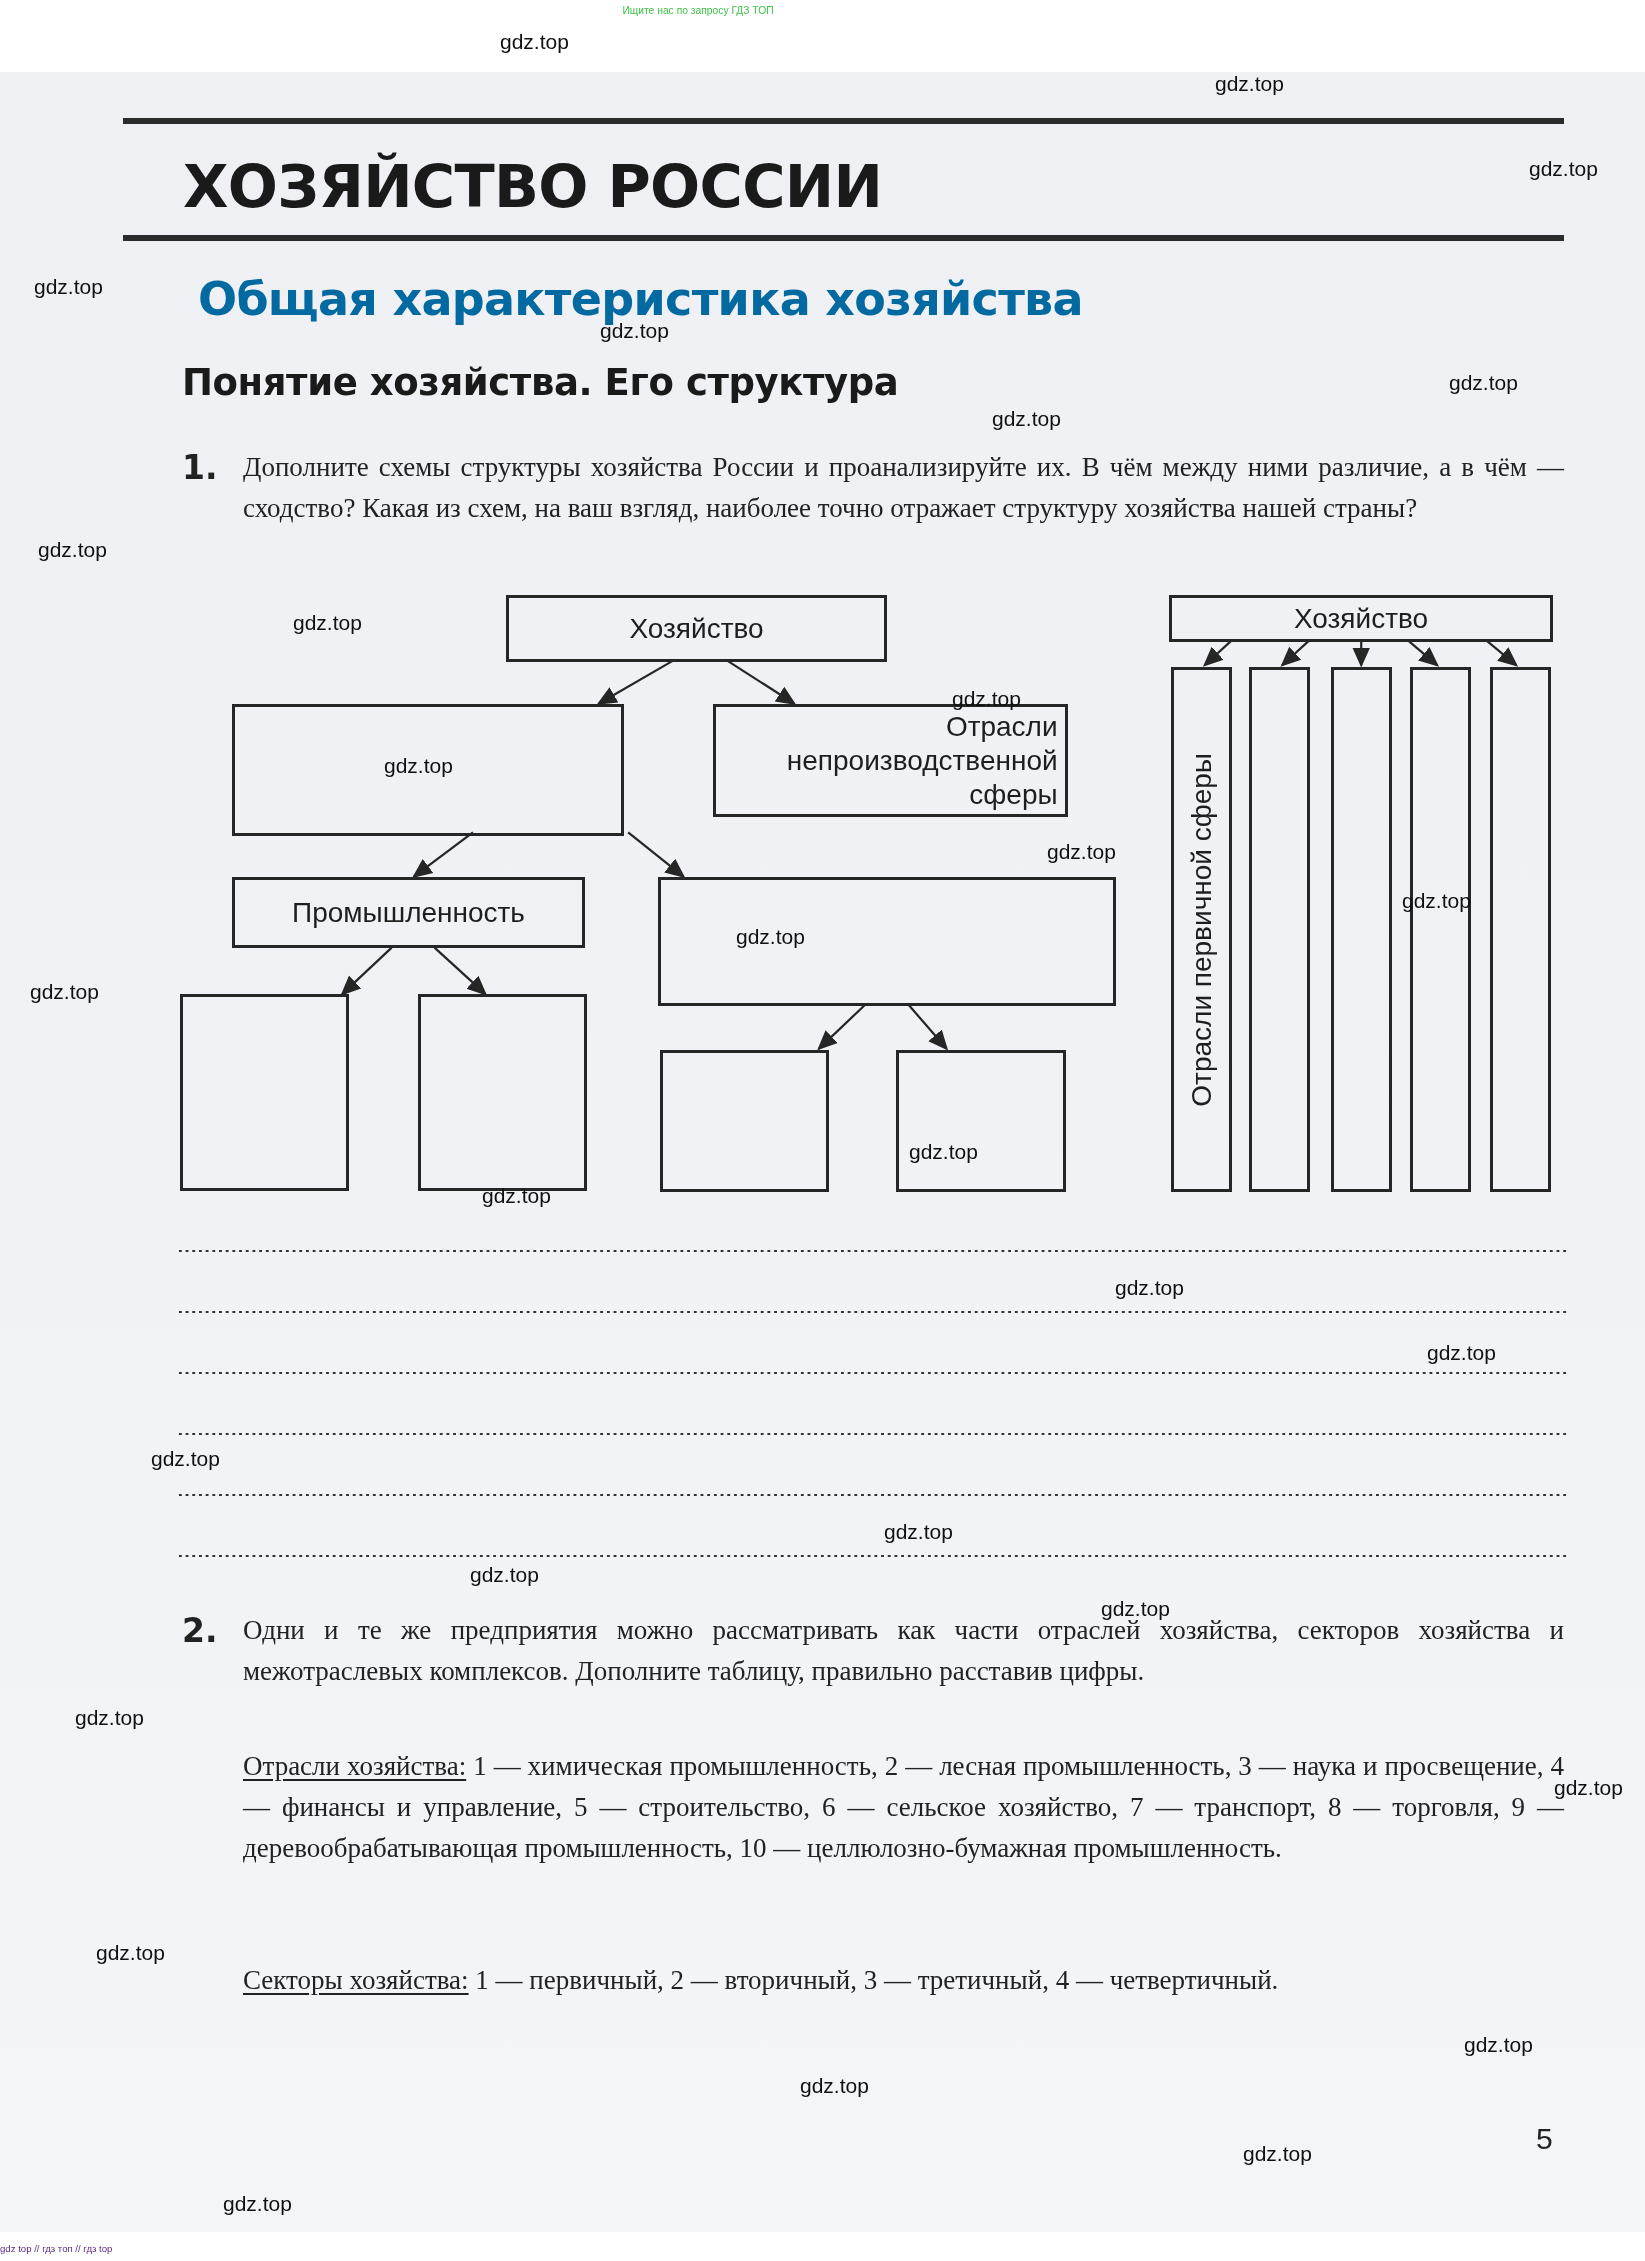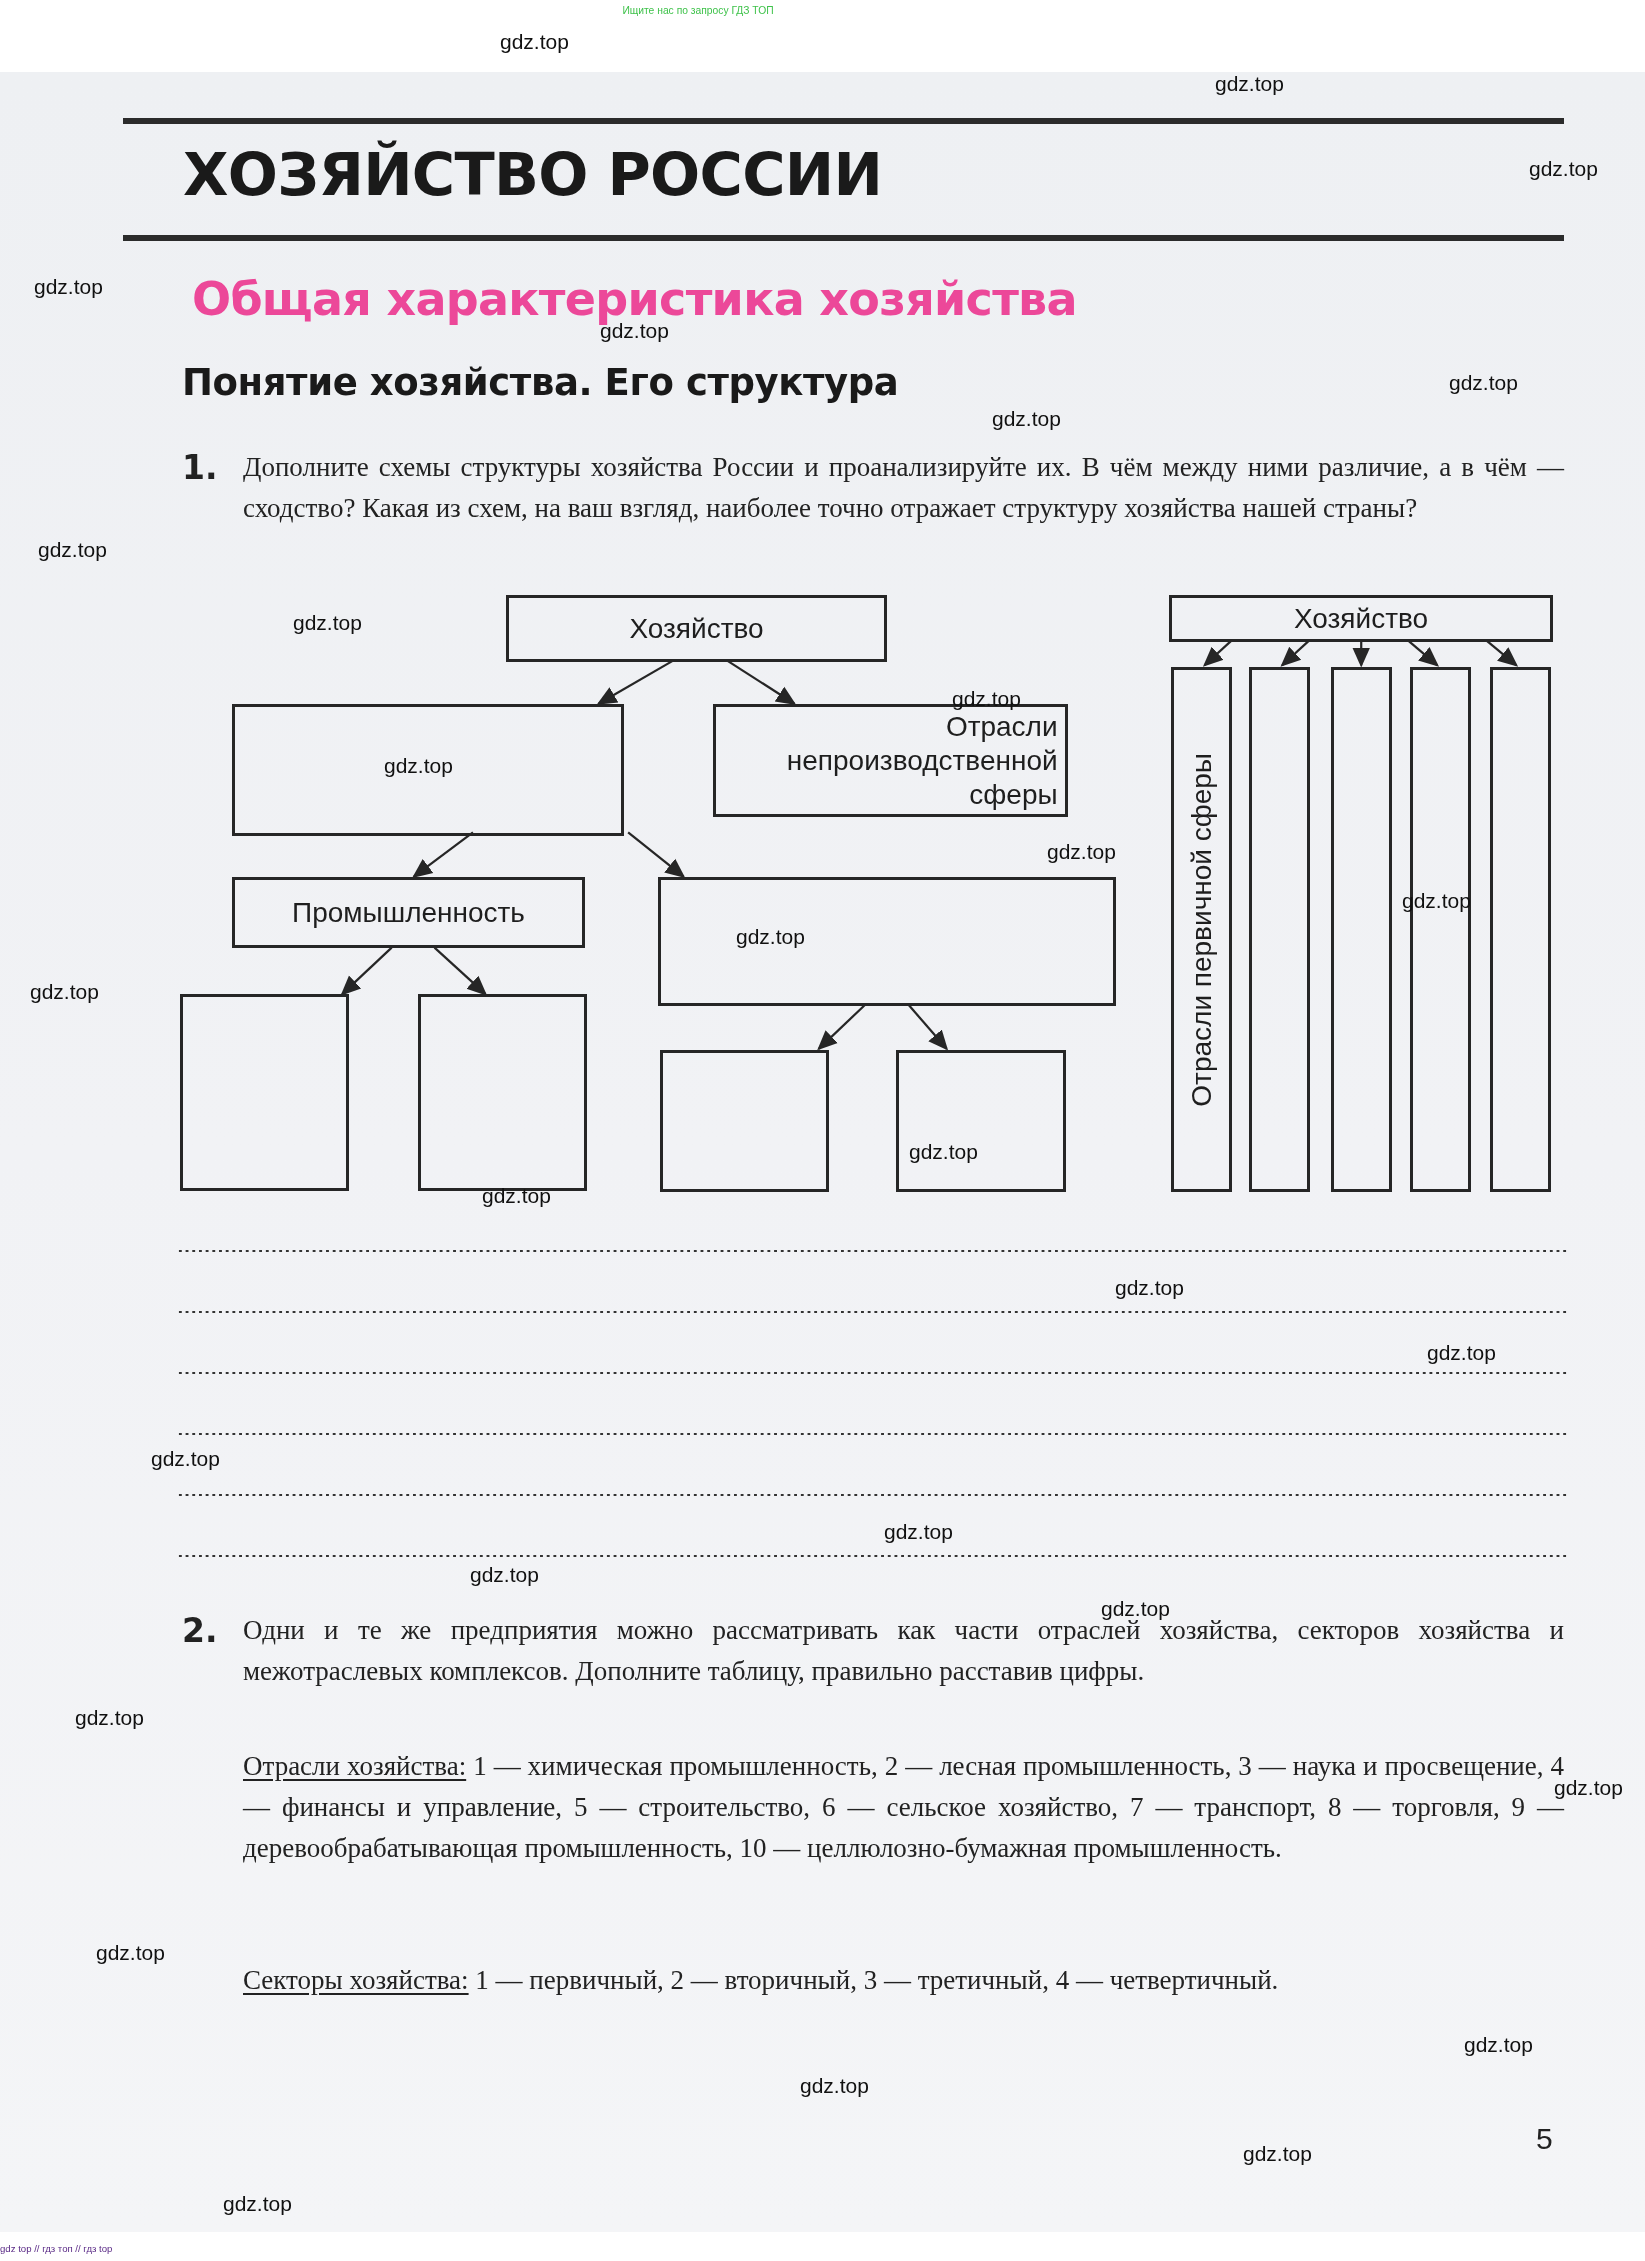--- a/index.html
+++ b/index.html
@@ -1,22 +1,22 @@
 <!DOCTYPE html>
 <html style="font-size:12px"><head>
 <meta charset="utf-8">
 <style>
   html,body{margin:0;padding:0;}
   body{width:1645px;height:2261px;position:relative;background:#ffffff;overflow:hidden;font-family:"Liberation Sans",sans-serif;color:#1e1e1e;}
   .page{position:absolute;left:0;top:72px;width:1645px;height:2160px;background:linear-gradient(180deg,#eef0f3 0%,#f1f2f5 50%,#f4f5f7 100%);}
   .banner{position:absolute;left:0;top:0;width:1396px;height:22px;text-align:center;font-size:10.3px;color:#3ec24a;line-height:21px;font-family:"Liberation Sans",sans-serif;}
   .footer{position:absolute;left:0;top:2238px;width:1645px;height:22px;font-size:9.6px;color:#5a2a86;line-height:21px;}
   .rule{position:absolute;left:123px;width:1441px;height:6px;background:#2b2b2b;}
-  .h1{position:absolute;left:183px;top:140px;font-size:59px;font-weight:bold;letter-spacing:-0.7px;font-family:"DejaVu Sans",sans-serif;color:#1a1a1a;}
-  .h2{position:absolute;left:192px;top:272px;font-size:46px;font-weight:bold;font-family:"DejaVu Sans",sans-serif;color:#ec4899;letter-spacing:-0.7px;}
+  .h1{position:absolute;left:183px;top:152px;font-size:59px;font-weight:bold;letter-spacing:-0.7px;font-family:"DejaVu Sans",sans-serif;color:#1a1a1a;}
+  .h2{position:absolute;left:198px;top:272px;font-size:46px;font-weight:bold;font-family:"DejaVu Sans",sans-serif;color:#0369a1;letter-spacing:-0.7px;}
   .h3{position:absolute;left:182px;top:361px;font-size:37px;font-weight:bold;font-family:"DejaVu Sans",sans-serif;color:#1a1a1a;letter-spacing:-0.4px;}
   .q{position:absolute;left:182px;font-family:"DejaVu Serif",serif;font-size:33px;font-weight:bold;line-height:41px;color:#222;width:1382px;}
   .q .num{position:absolute;left:0;top:0;font-family:"DejaVu Sans",sans-serif;font-weight:bold;}
   .q .txt{margin-left:61px;display:block;text-align:justify;font-weight:normal;font-family:"Liberation Serif",serif;font-size:27px;letter-spacing:0px;}
   .u{text-decoration:underline;text-decoration-thickness:2.2px;text-underline-offset:4.4px;}
   .box{position:absolute;border:3px solid #262626;box-sizing:border-box;background:transparent;display:flex;align-items:center;justify-content:center;text-align:center;font-family:"Liberation Sans",sans-serif;font-size:28px;color:#1e1e1e;line-height:34px;}
   .vtext{writing-mode:vertical-rl;transform:rotate(180deg);font-size:28px;white-space:nowrap;}
   svg.arrows{position:absolute;left:0;top:0;width:1645px;height:2261px;pointer-events:none;}
   .dots{position:absolute;left:177px;width:1390px;height:4.4px;background-image:radial-gradient(circle,#333 1.2px,transparent 1.5px);background-size:6.7px 4.4px;background-repeat:repeat-x;}
   .wm{position:absolute;font-family:"Liberation Sans",sans-serif;font-size:21px;color:#111;}

